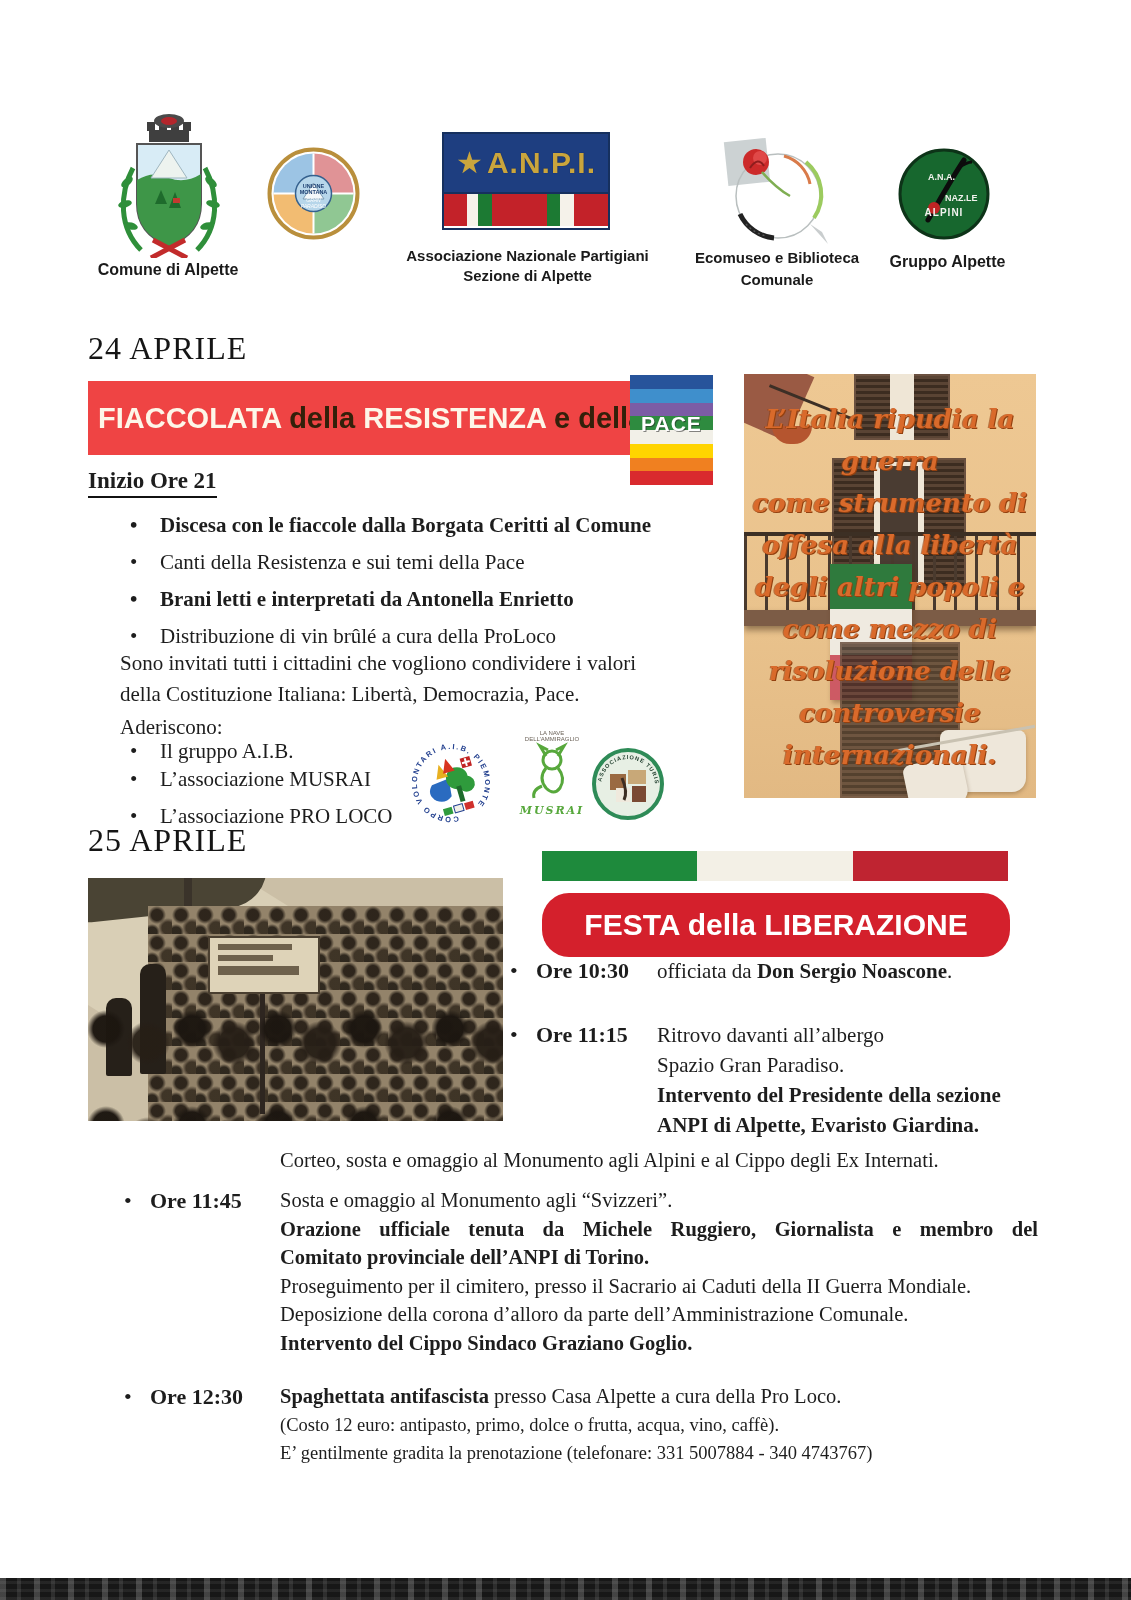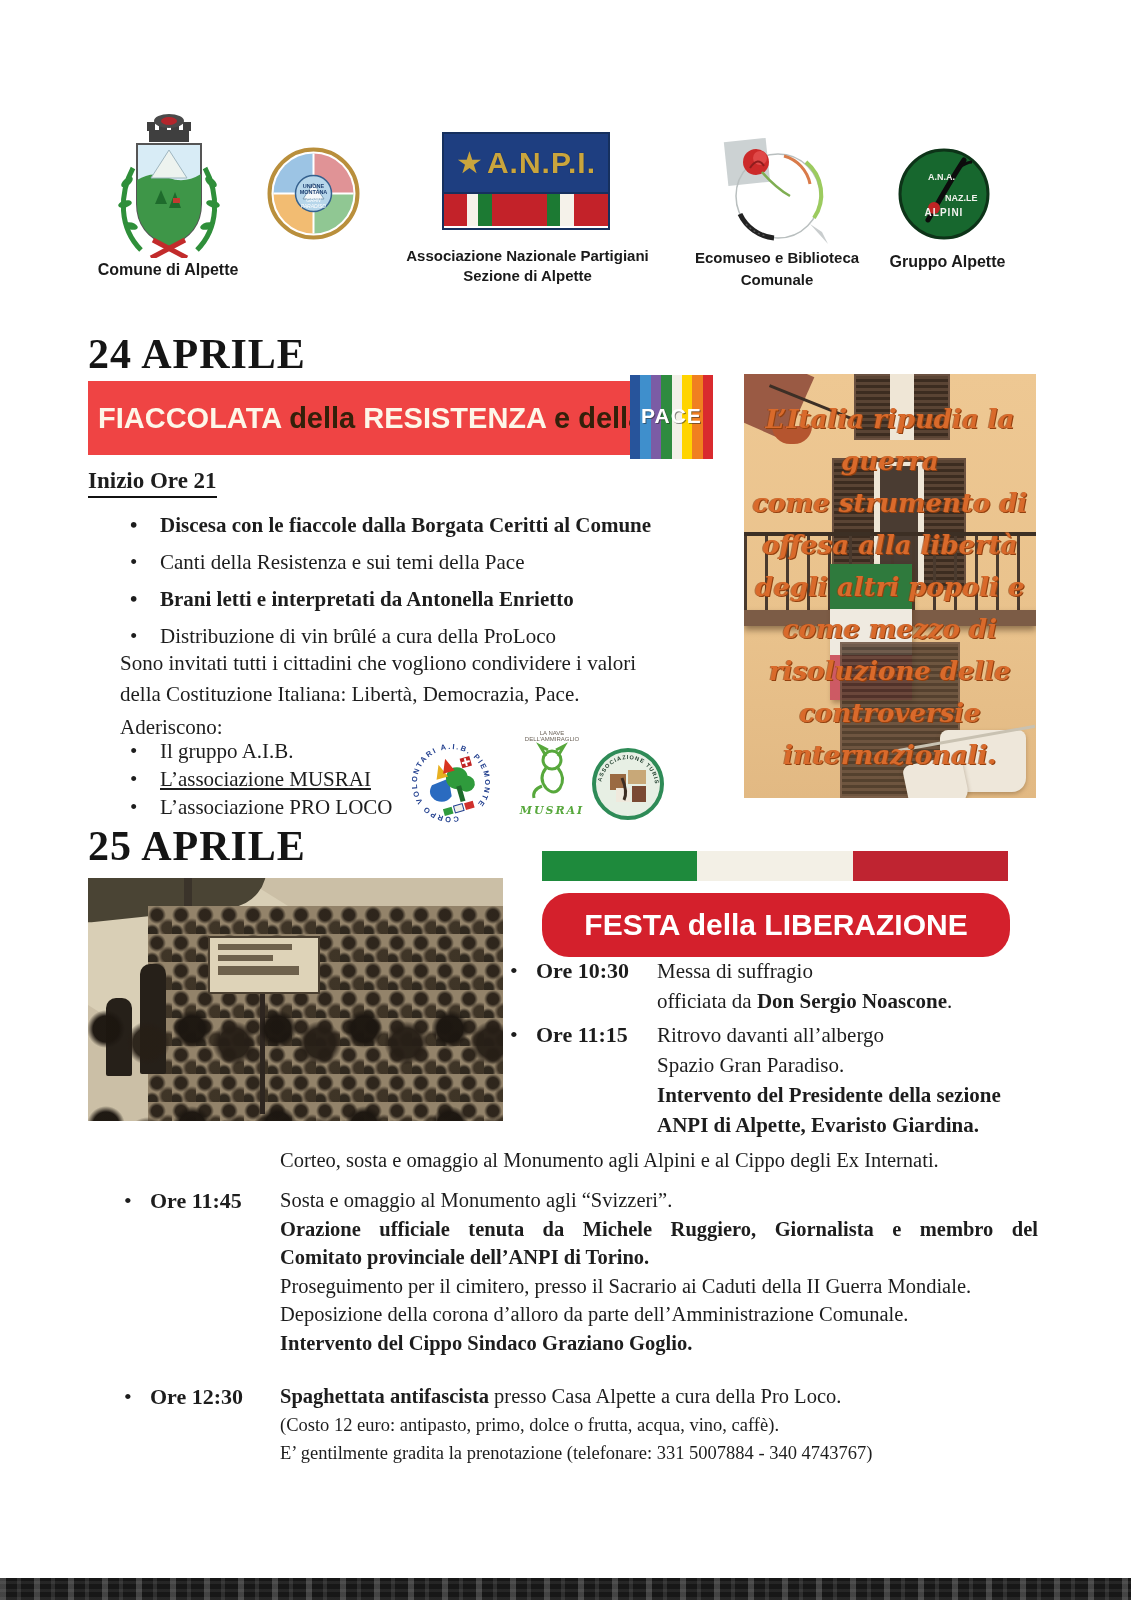--- a/index.html
+++ b/index.html
@@ -14,26 +14,26 @@
   
   .logo-label { font-family:"Liberation Sans", sans-serif; font-weight:700; font-size:16px; color:#1a1a1a; text-align:center; line-height:20px; }
   .anpi-badge { width:168px; height:98px; border:2px solid #16305e; }
   .anpi-top { height:58px; background:#1e3e80; display:flex; align-items:center; justify-content:center; gap:4px; }
   .anpi-star { color:#caa53d; font-size:30px; line-height:1; }
   .anpi-text { color:#caa53d; font-family:"Liberation Sans", sans-serif; font-weight:700; font-size:30px; letter-spacing:1px; text-shadow:0 0 1px #0a1c40; }
   .anpi-ribbon { height:34px; border-top:2px solid #16305e;
     background:linear-gradient(90deg,#c32229 0 14%,#f5f2ea 14% 21%,#1c7a33 21% 29%,#c32229 29% 63%,#1c7a33 63% 71%,#f5f2ea 71% 79%,#c32229 79% 100%); }
 
   
-  .sec-heading { font-size:42px; font-weight:700; letter-spacing:1px; color:#151515; }
+  .sec-heading { font-size:32px; font-weight:400; letter-spacing:1px; color:#151515; }
   .banner24 { width:542px; height:74px; background:#ef4444; display:flex; align-items:center; padding-left:10px;
     font-family:"Liberation Sans", sans-serif; font-weight:700; font-size:29px; white-space:pre; }
   .banner24 .w-light { color:#fdf6e8; }
   .banner24 .w-dark { color:#33200a; }
-  .pace-flag { width:83px; height:84px; display:flex; flex-direction:row; }
+  .pace-flag { width:83px; height:110px; display:flex; flex-direction:column; }
   .pace-flag .stripe { flex:1; }
   .pace-word { position:absolute; left:0; top:34%; width:100%; text-align:center;
     font-family:"Liberation Sans", sans-serif; font-weight:700; font-size:21px; color:#ffffff;
     text-shadow:1px 1px 0 rgba(40,40,40,.55); letter-spacing:1px; }
   .start-label { font-size:23px; font-weight:700; border-bottom:2.5px solid #111; padding-bottom:2px; display:inline-block; }
   .blist .row { position:relative; padding-left:30px; font-size:21px; line-height:23px; margin-bottom:14px; }
   .blist .row::before { content:"•"; position:absolute; left:0; top:0; font-size:21px; }
   .bold { font-weight:700; }
   .para { font-size:21px; line-height:31px; }
 
@@ -213,21 +213,21 @@
 
   <div class="abs para" style="left:120px; top:648px; width:575px;">
     <div>Sono invitati tutti i cittadini che vogliono condividere i valori</div>
     <div>della Costituzione Italiana: Libertà, Democrazia, Pace.</div>
   </div>
 
   <div class="abs para" style="left:120px; top:712px;">Aderiscono:</div>
 
   <div class="abs blist" style="left:130px; top:740px; width:300px;">
     <div class="row" style="margin-bottom:5px;">Il gruppo A.I.B.</div>
-    <div class="row" style="margin-bottom:5px;text-decoration:underline;">L’associazione MUSRAI</div>
+    <div class="row" style="margin-bottom:14px;">L’associazione MUSRAI</div>
     <div class="row" style="margin-bottom:5px;">L’associazione PRO LOCO</div>
   </div>
 
   <svg class="abs" style="left:406px; top:740px; transform:rotate(-16deg);" width="90" height="86" viewBox="0 0 90 86">
     <defs>
         <path id="aibring" d="M45,77 a34,34 0 1 1 0.1,0"></path>
       </defs>
     <text font-size="7.5" font-weight="700" fill="#23408f" letter-spacing="1.8">
       <textPath href="#aibring" startOffset="2">CORPO VOLONTARI A.I.B. PIEMONTE</textPath>
     </text>
@@ -329,21 +329,20 @@
         <i style="width:60%;"></i>
         <i style="width:88%; height:9px;"></i>
       </div>
     <div class="bw-pole"></div>
     <div class="bw-front"></div>
   </div>
 
   <div class="abs sched-bullet" style="left:510px; top:958px;"></div>
   <div class="abs sched-time" style="left:536px; top:958px;">Ore 10:30</div>
   <div class="abs sched-lines" style="left:657px; top:956px; width:380px;">
-    <div>Messa di suffragio</div>
     <div><span>officiata da </span><span class="bold">Don Sergio Noascone</span><span>.</span></div>
   </div>
 
   <div class="abs sched-bullet" style="left:510px; top:1022px;"></div>
   <div class="abs sched-time" style="left:536px; top:1022px;">Ore 11:15</div>
   <div class="abs sched-lines" style="left:657px; top:1020px; width:385px;">
     <div>Ritrovo davanti all’albergo</div>
     <div>Spazio Gran Paradiso.</div>
     <div class="bold">Intervento del Presidente della sezione</div>
     <div class="bold">ANPI di Alpette, Evaristo Giardina.</div>

